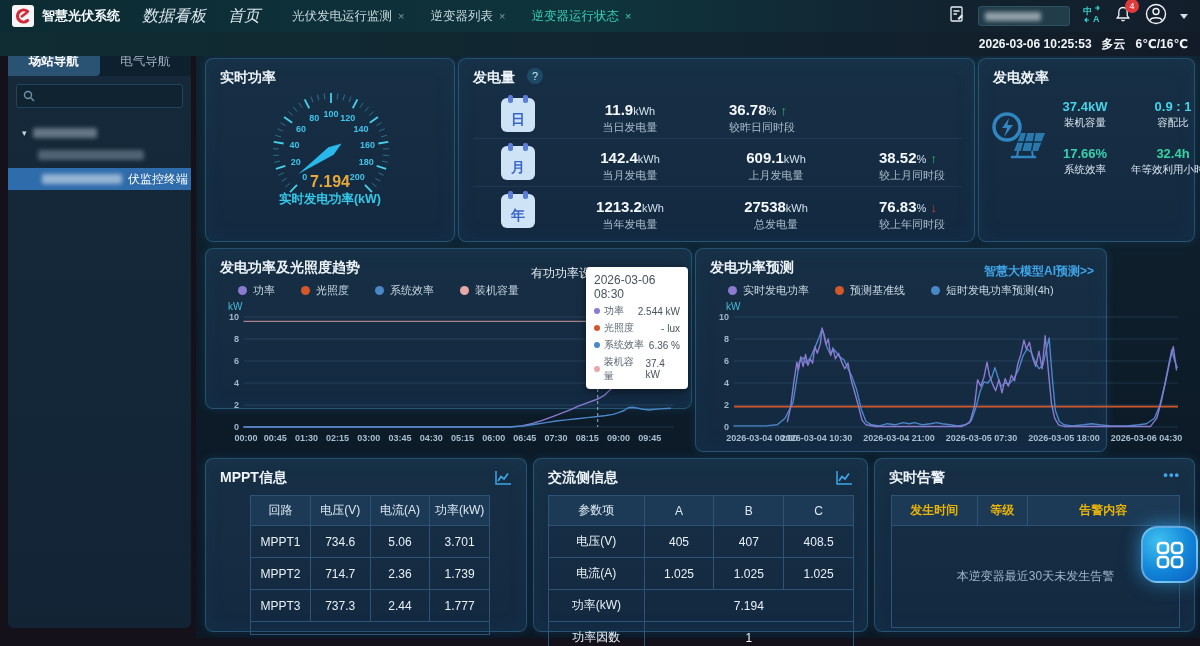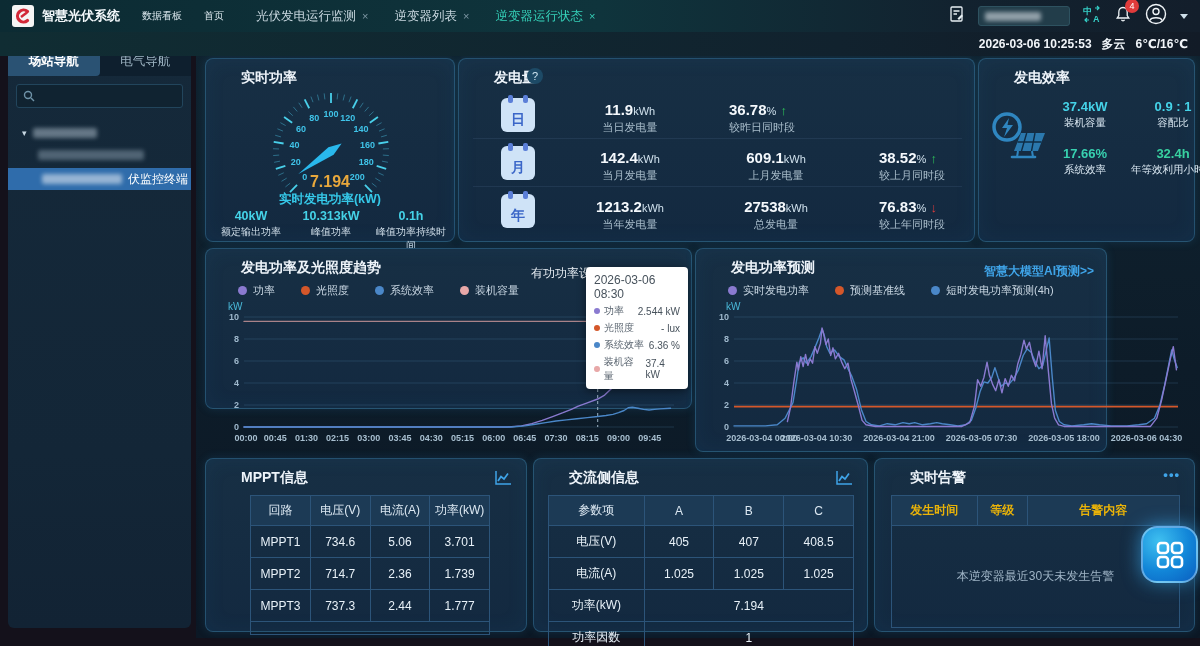--- a/index.html
+++ b/index.html
@@ -5,21 +5,21 @@
   * { margin:0; padding:0; box-sizing:border-box; }
   body { font-family:"Liberation Sans","DejaVu Sans",sans-serif; background:#14111b; }
   .screen { position:relative; width:1200px; height:646px; overflow:hidden; background:#14111b; }
 
   
   .topnav { position:absolute; left:0; top:0; width:1200px; height:32px;
     background:linear-gradient(90deg,#0c2b33,#0f343c 50%,#12222f 80%,#131e2b);
     display:flex; align-items:center; padding:0 12px; z-index:30; }
   .logo { width:22px; height:22px; background:#f5f5f5; border-radius:3px; display:flex; align-items:center; justify-content:center; margin-right:8px; }
   .app-title { color:#f2f7fa; font-size:13px; font-weight:bold; margin-right:22px; }
-  .nav-item { color:#dce8ee; font-size:10px; margin-right:22px; cursor:pointer; }
+  .nav-item { color:#dce8ee; font-size:16px; margin-right:22px; cursor:pointer;font-style:italic; }
   .tab { font-size:12.5px; color:#c9d8e0; margin-right:26px; cursor:pointer; display:flex; align-items:center; gap:6px; }
   .tab .x { color:#7f98a5; font-size:11px; }
   .tab.active { color:#35d0b8; }
   .tab.active .x { color:#35d0b8; }
   .nav-right { margin-left:auto; display:flex; align-items:center; gap:12px; }
   .search-box { width:92px; height:20px; background:#223d4a; border:1px solid #2e5260; border-radius:3px; display:flex; align-items:center; padding:0 6px; }
   .blur-block { background:rgba(235,240,245,.55); border-radius:2px; filter:blur(2px); }
   .badge { position:absolute; top:-6px; right:-7px; min-width:14px; height:14px; background:#e03b3b; border-radius:8px; color:#fff; font-size:9px; display:flex; align-items:center; justify-content:center; padding:0 3px; }
   .caret-down { width:0; height:0; border-left:4px solid transparent; border-right:4px solid transparent; border-top:5px solid #cfe0ea; }
 
@@ -42,21 +42,21 @@
 
   
   .main-bg { position:absolute; left:196px; top:40px; width:1004px; height:598px;
     background:linear-gradient(180deg,#102330,#0d1c29 55%,#0c1825); border-top-left-radius:10px; z-index:1; }
 
   
   .panel { position:absolute; z-index:10;
     background:linear-gradient(180deg,#172f44,#132940);
     border:1px solid rgba(70,155,200,.35); border-radius:8px;
     box-shadow:0 0 10px rgba(40,130,180,.20), inset 0 0 20px rgba(30,110,160,.10); }
-  .panel-title { position:absolute; left:14px; top:10px; font-size:14px; font-weight:bold; color:#eef4fa;margin-left:21px; }
+  .panel-title { position:absolute; left:14px; top:10px; font-size:14px; font-weight:bold; color:#eef4fa; }
 
   
   .gauge-value { position:absolute; left:0; top:114px; width:100%; text-align:center; color:#e8a83c; font-size:16px; font-weight:bold; }
   .gauge-label { position:absolute; left:0; top:132px; width:100%; text-align:center; color:#35c8e8; font-size:12.5px; font-weight:bold; }
   .gauge-stats { position:absolute; left:6px; top:150px; width:238px; display:grid; grid-template-columns:78px 82px 78px; }
   .gstat { text-align:center; }
   .gstat .v { color:#45d3e8; font-size:12.5px; font-weight:bold; }
   .gstat .l { color:#cfdde8; font-size:10px; margin-top:2px; }
 
   
@@ -267,34 +267,20 @@
         <text x="110" y="36" text-anchor="middle" font-size="9" font-weight="bold" fill="#3fc3e8">100</text>
         <text x="126.79764849036323" y="40.032758605030395" text-anchor="middle" font-size="9" font-weight="bold" fill="#3fc3e8">120</text>
         <text x="139.93362879187305" y="51.251945665178496" text-anchor="middle" font-size="9" font-weight="bold" fill="#3fc3e8">140</text>
         <text x="146.5444686020201" y="67.21192479351146" text-anchor="middle" font-size="9" font-weight="bold" fill="#3fc3e8">160</text>
         <text x="145.18909110292068" y="84.43362879187305" text-anchor="middle" font-size="9" font-weight="bold" fill="#3fc3e8">180</text>
         <text x="136.16295090390227" y="99.16295090390226" text-anchor="middle" font-size="9" font-weight="bold" fill="#3fc3e8">200</text>
         <polygon points="77.34969639429963,93.10752419571574 112.59959647201802,73.67315915564129 120.61134867185262,62.49005463639238 107.40040352798198,66.32684084435871" fill="#29b8ec"></polygon>
       </svg>
     <div class="gauge-value">7.194</div>
     <div class="gauge-label">实时发电功率(kW)</div>
-    <div class="gauge-stats">
-      <div class="gstat">
-        <div class="v">40kW</div>
-        <div class="l">额定输出功率</div>
-      </div>
-      <div class="gstat">
-        <div class="v">10.313kW</div>
-        <div class="l">峰值功率</div>
-      </div>
-      <div class="gstat">
-        <div class="v">0.1h</div>
-        <div class="l">峰值功率持续时间</div>
-      </div>
-    </div>
   </section>
 
   <section class="panel" style="left:458px;top:58px;width:517px;height:184px;">
     <div class="panel-title">发电量</div>
     <div class="help-badge">?</div>
     <div class="energy-rows">
 
       <div class="energy-row">
         <div class="cal-icon">日</div>
         <div class="estat">

